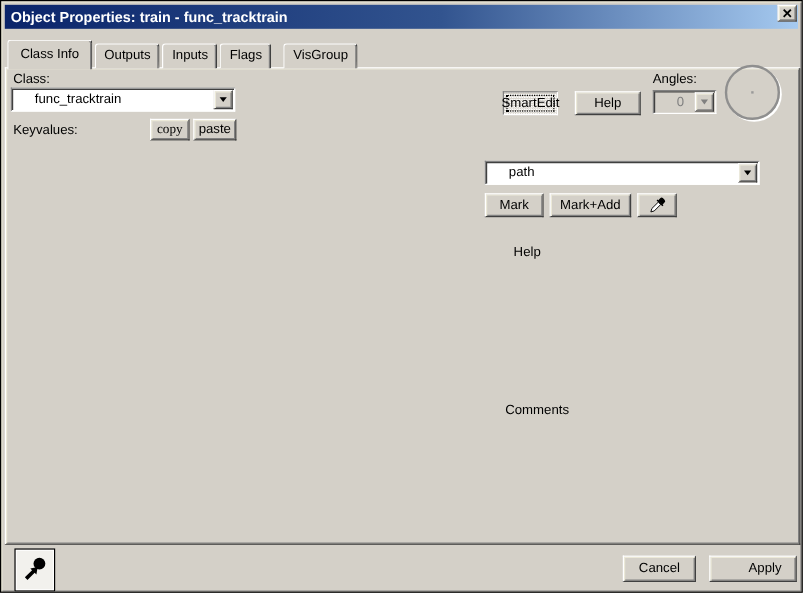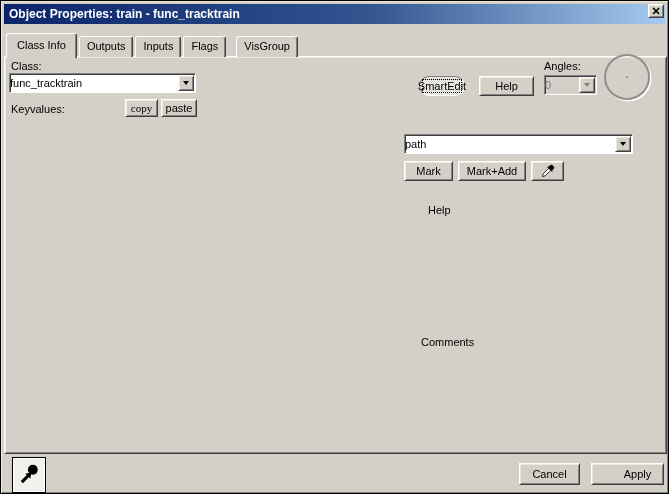--- a/index.html
+++ b/index.html
@@ -42,34 +42,34 @@
              box-shadow: inset 1px 1px 0 #ece9d8, inset -1px -1px 0 #808080; z-index:2; }
 
   .label { position:absolute; font-size:11px; white-space:nowrap; }
 
   
   .combo { position:absolute; height:20px; background:#fff;
            border-top:1px solid #808080; border-left:1px solid #808080;
            border-right:1px solid #fff; border-bottom:1px solid #fff;
            box-shadow: inset 1px 1px 0 #404040;
            display:flex; align-items:center; }
-  .combo .txt { flex:1; padding-left:0; overflow:hidden; white-space:nowrap; }
+  .combo .txt { flex:1; padding-left:19px; overflow:hidden; white-space:nowrap; }
   .combo .drop { width:16px; align-self:stretch; margin:1px; display:flex; align-items:center; justify-content:center; }
   .combo.disabled { background:#d4d0c8; }
   .combo.disabled .txt { color:#808080; }
   .tri-down { width:0; height:0; border-left:3.5px solid transparent; border-right:3.5px solid transparent; border-top:4px solid #000; }
   .combo.disabled .tri-down { border-top-color:#808080; }
   .tri-up-s { width:0; height:0; border-left:3.5px solid transparent; border-right:3.5px solid transparent; border-bottom:5px solid #000; }
   .tri-dn-s { width:0; height:0; border-left:3.5px solid transparent; border-right:3.5px solid transparent; border-top:5px solid #000; }
 
   
   .toggled { background-image: repeating-conic-gradient(#ffffff 0% 25%, #d4d0c8 0% 50%);
              background-size:2px 2px;
              border-top:1px solid #808080; border-left:1px solid #808080;
-             border-right:1px solid #fff; border-bottom:1px solid #fff;border-radius:10px; }
+             border-right:1px solid #fff; border-bottom:1px solid #fff; }
   .toggled .focusrect { outline:1px dotted #000; outline-offset:-3px; position:absolute; inset:0; }
 
   
   .angle-circle { position:absolute; width:46px; height:46px; border-radius:50%;
                   border:2px solid #8f8f8f; box-shadow: 1.5px 1.5px 0 0 #fff; }
   .angle-circle::after { content:""; position:absolute; left:50%; top:50%; width:2px; height:2px;
                   margin:-1px 0 0 -1px; background:#9a9a9a; }
 
   
   .grid { position:absolute; left:10px; top:133px; width:392px; height:307px; background:#fff;

